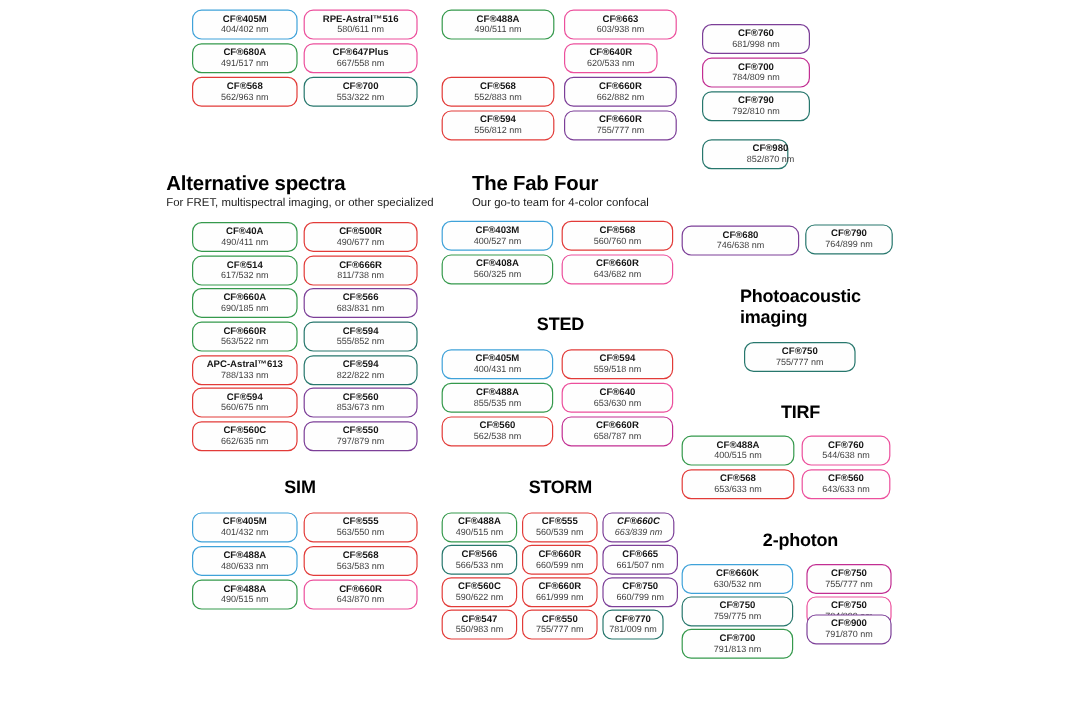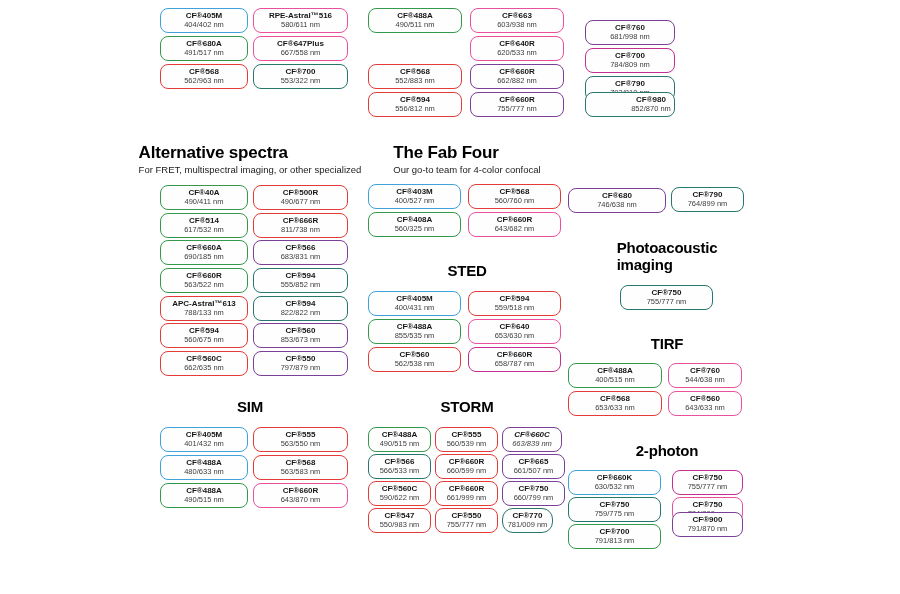--- a/index.html
+++ b/index.html
@@ -61,21 +61,21 @@
       <div class="dye-value">552/883 nm</div>
     </div>
     <div class="dye-box" style="left: 368px; top: 92px; width: 94px; border-color: rgb(226, 59, 56);">
       <div class="dye-name">CF®594</div>
       <div class="dye-value">556/812 nm</div>
     </div>
     <div class="dye-box" style="left: 470px; top: 8px; width: 94px; border-color: rgb(236, 79, 156);">
       <div class="dye-name">CF®663</div>
       <div class="dye-value">603/938 nm</div>
     </div>
-    <div class="dye-box" style="left: 470px; top: 36px; width: 94px; border-color: rgb(236, 79, 156);">
+    <div class="dye-box" style="left: 470px; top: 36px; width: 78px; border-color: rgb(236, 79, 156);">
       <div class="dye-name">CF®640R</div>
       <div class="dye-value">620/533 nm</div>
     </div>
     <div class="dye-box" style="left: 470px; top: 64px; width: 94px; border-color: rgb(124, 63, 152);">
       <div class="dye-name">CF®660R</div>
       <div class="dye-value">662/882 nm</div>
     </div>
     <div class="dye-box" style="left: 470px; top: 92px; width: 94px; border-color: rgb(124, 63, 152);">
       <div class="dye-name">CF®660R</div>
       <div class="dye-value">755/777 nm</div>
@@ -85,21 +85,21 @@
       <div class="dye-value">681/998 nm</div>
     </div>
     <div class="dye-box" style="left: 585px; top: 48px; width: 90px; border-color: rgb(194, 46, 146);">
       <div class="dye-name">CF®700</div>
       <div class="dye-value">784/809 nm</div>
     </div>
     <div class="dye-box" style="left: 585px; top: 76px; width: 90px; border-color: rgb(39, 119, 109);">
       <div class="dye-name">CF®790</div>
       <div class="dye-value">792/810 nm</div>
     </div>
-    <div class="dye-box" style="left: 585px; top: 92px; width: 90px; border-color: rgb(39, 119, 109); padding-left: 44px;">
+    <div class="dye-box" style="left: 585px; top: 116px; width: 72px; border-color: rgb(39, 119, 109); padding-left: 44px;">
       <div class="dye-name">CF®980</div>
       <div class="dye-value">852/870 nm</div>
     </div>
     <div class="dye-box" style="left: 568px; top: 188px; width: 98px; border-color: rgb(124, 63, 152);">
       <div class="dye-name">CF®680</div>
       <div class="dye-value">746/638 nm</div>
     </div>
     <div class="dye-box" style="left: 671px; top: 187px; width: 73px; border-color: rgb(39, 119, 109);">
       <div class="dye-name">CF®790</div>
       <div class="dye-value">764/899 nm</div>
@@ -305,21 +305,21 @@
       <div class="dye-value">663/839 nm</div>
     </div>
     <div class="dye-box" style="left: 502px; top: 454px; width: 63px; border-color: rgb(124, 63, 152);">
       <div class="dye-name">CF®665</div>
       <div class="dye-value">661/507 nm</div>
     </div>
     <div class="dye-box" style="left: 502px; top: 481px; width: 63px; border-color: rgb(124, 63, 152);">
       <div class="dye-name">CF®750</div>
       <div class="dye-value">660/799 nm</div>
     </div>
-    <div class="dye-box" style="left: 502px; top: 508px; width: 51px; border-color: rgb(39, 119, 109); border-radius: 11px;">
+    <div class="dye-box" style="left: 502px; top: 508px; width: 51px; border-color: rgb(39, 119, 109);">
       <div class="dye-name">CF®770</div>
       <div class="dye-value">781/009 nm</div>
     </div>
     <div class="group-header md" style="left: 667px; top: 443px;">
       <div class="group-title">2-photon</div>
     </div>
     <div class="dye-box" style="left: 568px; top: 470px; width: 93px; border-color: rgb(63, 162, 217);">
       <div class="dye-name">CF®660K</div>
       <div class="dye-value">630/532 nm</div>
     </div>

